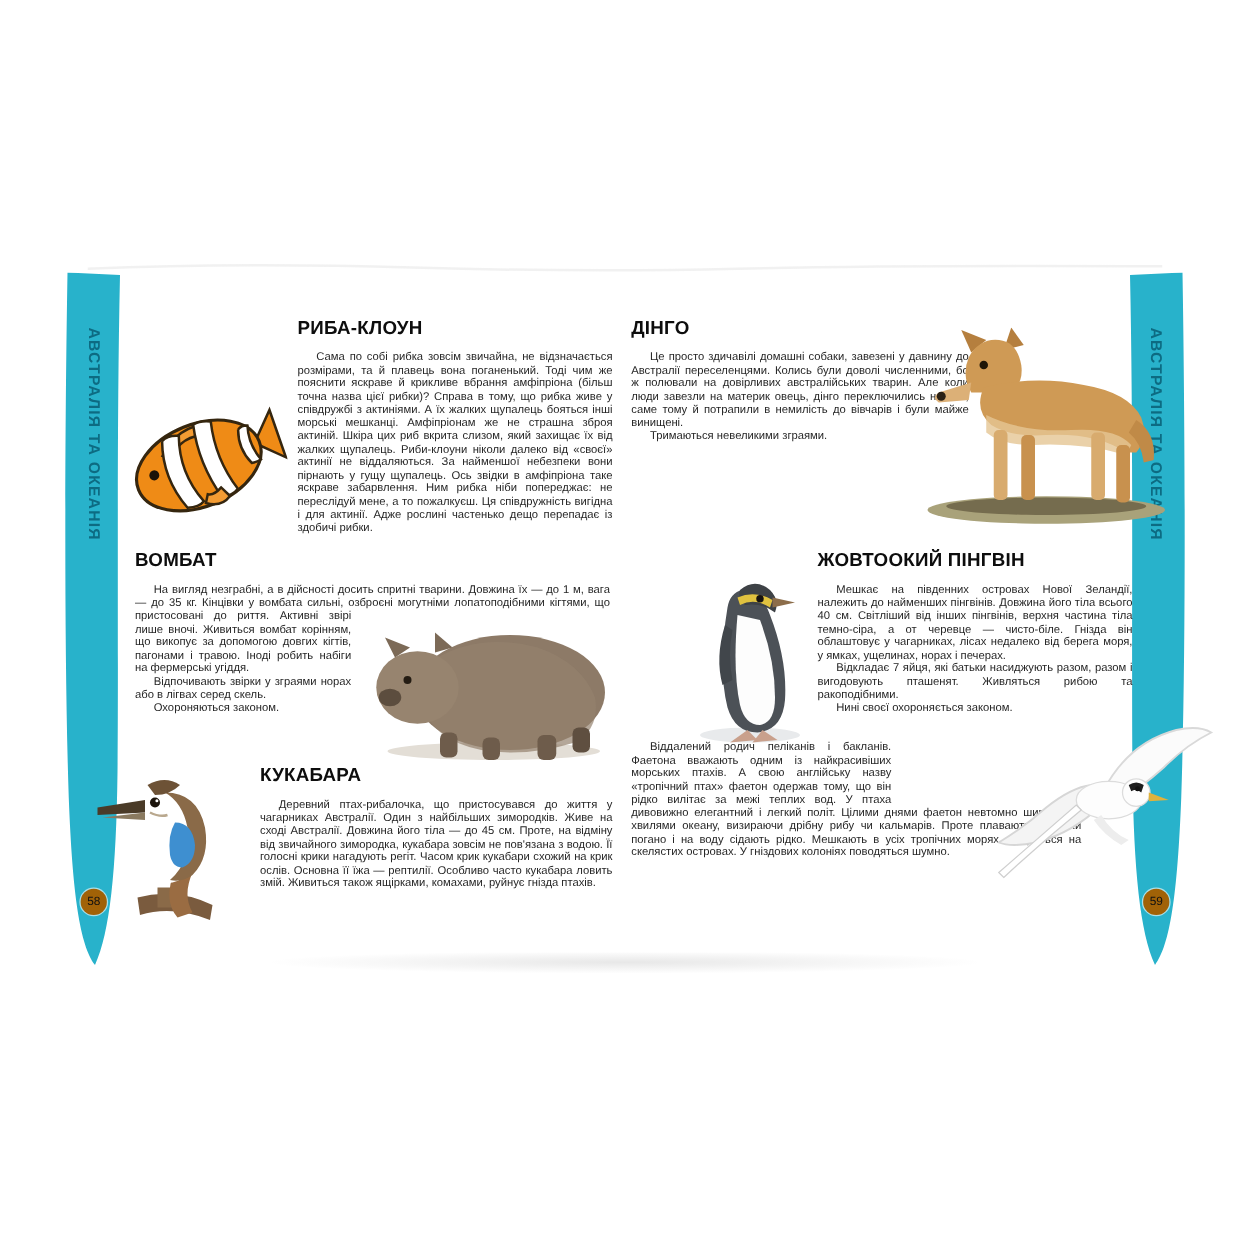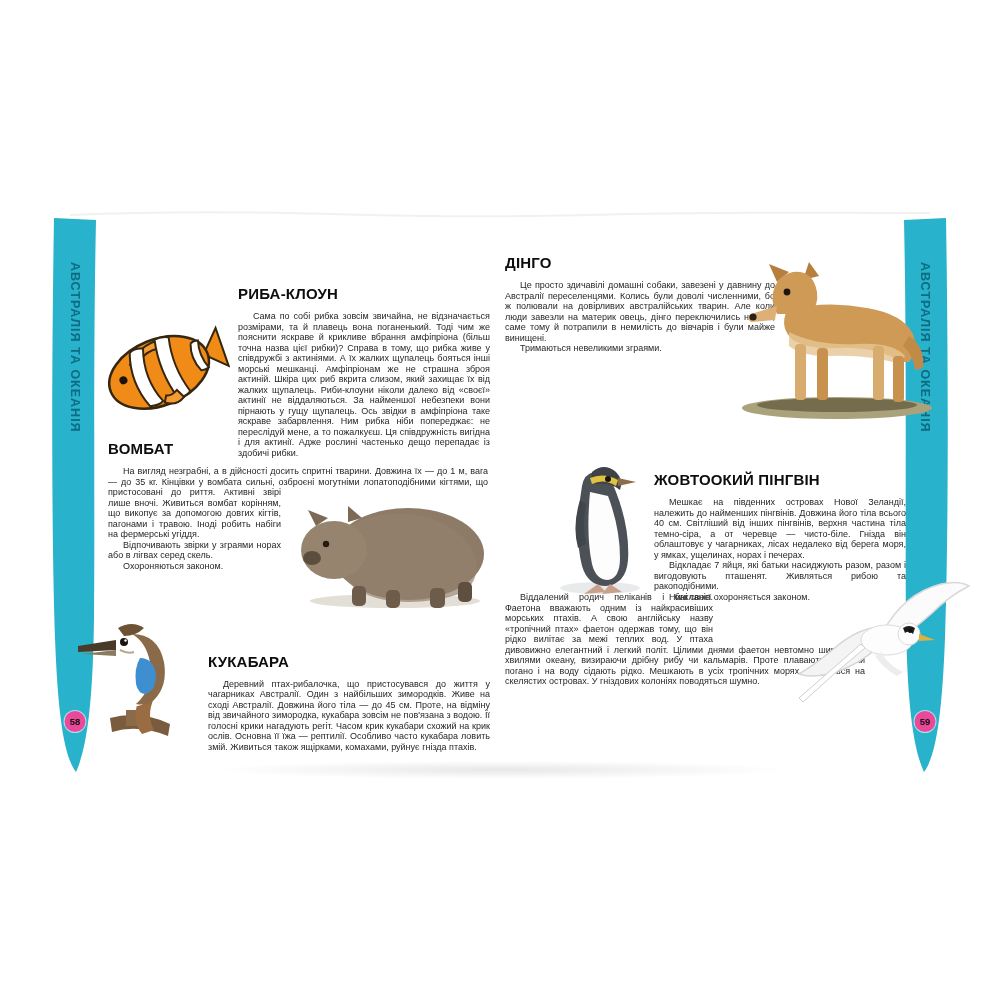--- a/index.html
+++ b/index.html
@@ -11,31 +11,31 @@
     background:radial-gradient(ellipse 50% 50% at 50% 30%,rgba(60,60,60,.12),rgba(0,0,0,0) 70%);}
   
   .band{position:absolute;top:218px;width:50px;height:554px;}
   .band-left{left:50px;}
   .band-right{left:900px;}
   .band svg{position:absolute;left:0;top:0;}
   .band-label{position:absolute;top:44px;left:50%;transform:translateX(-50%);
     writing-mode:vertical-rl;text-orientation:mixed;white-space:nowrap;
     font-size:12.5px;font-weight:bold;letter-spacing:1px;color:#0d6b82;}
   .page-num{position:absolute;left:50%;transform:translateX(-50%);top:493px;width:21px;height:21px;
-    border-radius:50%;background:#ec4899;display:flex;align-items:center;justify-content:center;
-    font-size:9.5px;font-weight:bold;color:#111;box-shadow:0 0 0 1px rgba(255,255,255,.6);}
+    border-radius:50%;background:#a16207;display:flex;align-items:center;justify-content:center;
+    font-size:9.5px;font-weight:normal;color:#111;box-shadow:0 0 0 1px rgba(255,255,255,.6);}
   
   .article{position:absolute;}
   h2{margin:0 0 9px 0;font-size:15px;font-weight:800;color:#0d0d0d;letter-spacing:.2px;}
   p.body{margin:0;font-size:9px;line-height:10.5px;text-align:justify;color:#262626;}
   .indent{display:block;text-indent:15px;}
   .inline-indent::before{content:"";display:inline-block;width:15px;}
   .cols{display:flex;align-items:flex-start;}
   .img-col{flex:none;}
-  .txt-col{flex:1;min-width:0;margin-top:31px;}
+  .txt-col{flex:1;min-width:0;}
   .float-right-img{float:right;margin:1px 0 3px 9px;}
   .float-spacer{float:right;width:152px;height:46px;}
   .abs-img{position:absolute;pointer-events:none;}
 </style>
 </head>
 <body>
 
 <div class="canvas">
 
   <svg class="edge-top" width="860" height="12" viewBox="0 0 860 12">
@@ -99,21 +99,21 @@
         <rect x="96" y="102" width="14" height="18" rx="5" fill="#6e5c4b"></rect>
         <rect x="140" y="100" width="15" height="20" rx="5" fill="#6e5c4b"></rect>
         <rect x="168" y="94" width="14" height="20" rx="5" fill="#5f4f40"></rect>
       </svg>
       <span>лопатоподібними кігтями, що пристосовані до риття. Активні звірі лише вночі. Живиться вомбат корінням, що викопує за допомогою довгих кігтів, пагонами і травою. Іноді робить набіги на фермерські угіддя.</span>
       <span class="indent">Відпочивають звірки у зграями норах або в лігвах серед скель.</span>
       <span class="indent">Охороняються законом.</span>
     </p>
   </div>
 
-  <div class="article cols" style="left:70px;top:612px;width:420px;align-items:flex-end;">
+  <div class="article cols" style="left:70px;top:612px;width:420px;">
     <div class="img-col" style="width:138px;">
       <svg width="130" height="148" viewBox="0 0 130 148" style="margin-top:-12px;">
         <path d="M40 118 Q70 110 100 124 L98 136 Q68 124 42 132 Z" fill="#7a5b3e"></path>
         <rect x="56" y="110" width="14" height="16" fill="#8a6a48"></rect>
         <path d="M70 96 Q60 120 72 134 L84 130 Q76 116 84 98 Z" fill="#9a6c42"></path>
         <path d="M46 30 Q70 22 82 44 Q92 62 88 84 Q84 102 68 106 Q48 108 42 88 Q36 60 46 30" fill="#fff"></path>
         <path d="M62 34 Q88 34 94 62 Q98 86 84 100 Q76 106 66 104 Q84 88 80 62 Q76 42 62 34" fill="#8a6a48"></path>
         <path d="M70 58 Q84 58 86 76 Q86 90 76 94 Q68 94 66 84 Q64 68 70 58" fill="#3e8fd0"></path>
         <path d="M48 28 Q62 20 74 28 Q66 36 54 36 Z" fill="#6d5236"></path>
         <path d="M46 40 L8 46 L8 52 L46 50 Z" fill="#4a3b28"></path>

